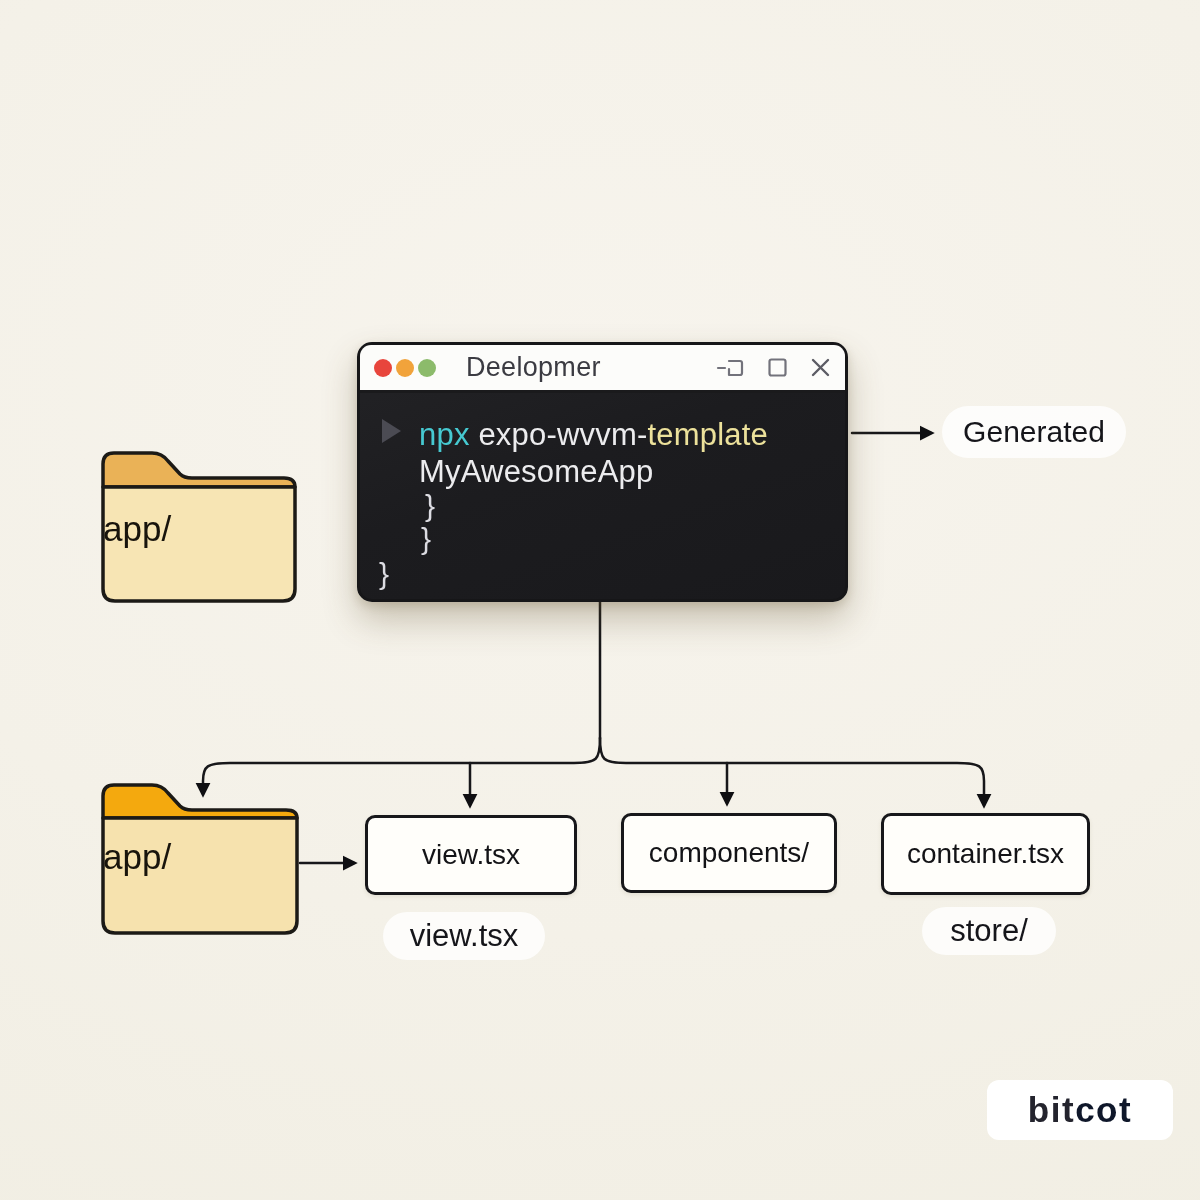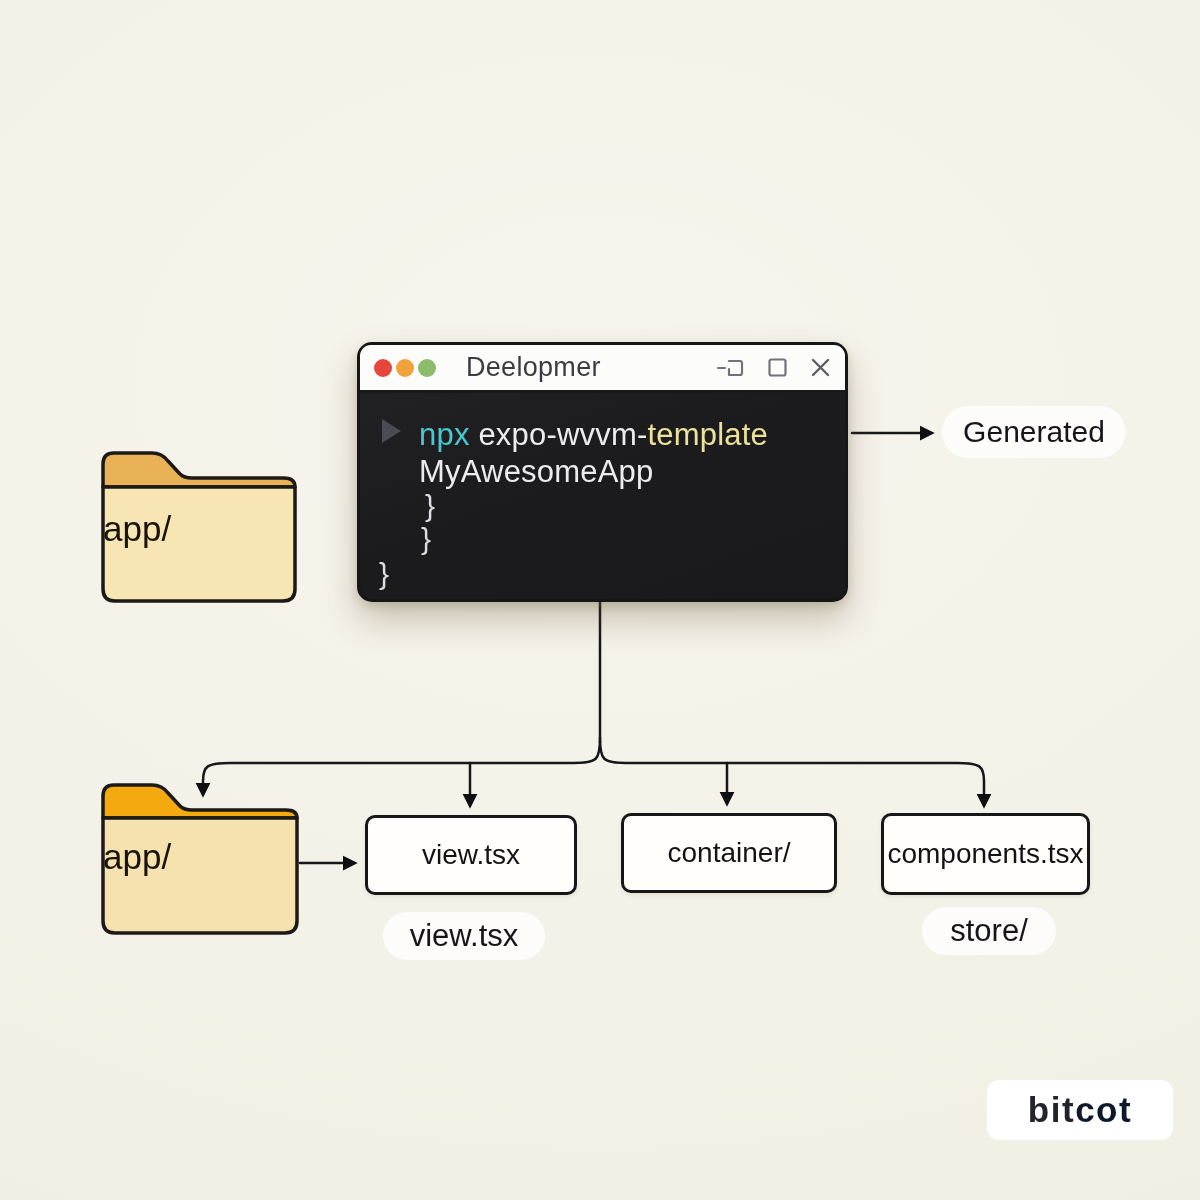--- a/index.html
+++ b/index.html
@@ -144,22 +144,22 @@
     <div class="brace b2">}</div>
     <div class="brace b3">}</div>
   </div>
 
   <div class="pill generated">Generated</div>
 
   <div class="folder-label fl-top">app/</div>
   <div class="folder-label fl-bottom">app/</div>
 
   <div class="node-box box-view">view.tsx</div>
-  <div class="node-box box-components">container/</div>
-  <div class="node-box box-container">components.tsx</div>
+  <div class="node-box box-components">components/</div>
+  <div class="node-box box-container">container.tsx</div>
 
   <div class="pill caption cap-view">view.tsx</div>
   <div class="pill caption cap-store">store/</div>
 
   <div class="logo">
       <span class="p1">bit</span>
       <span class="p2">cot</span>
     </div>
 
 </div>

